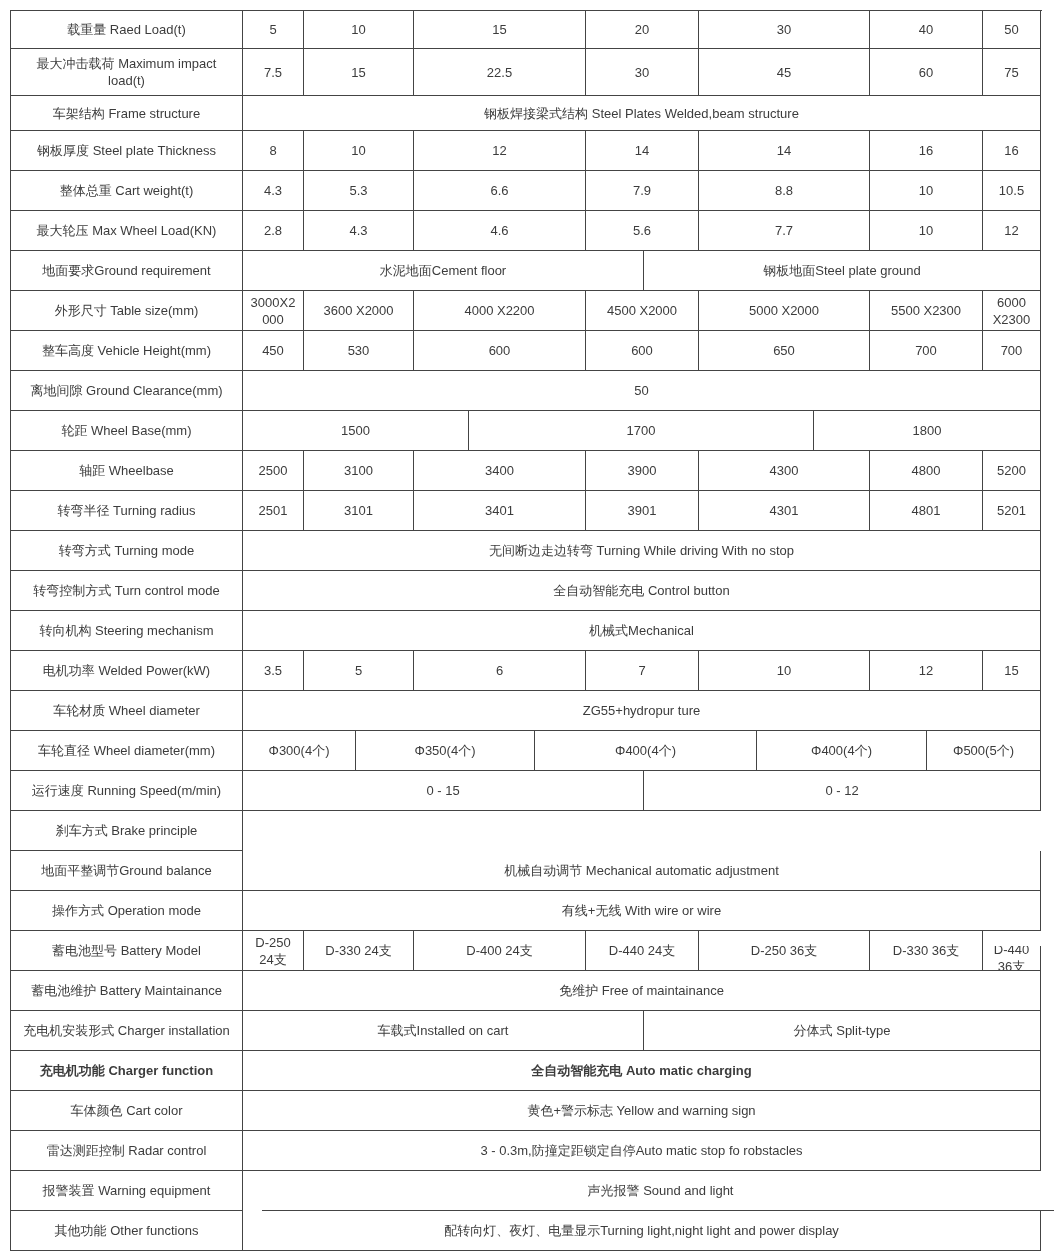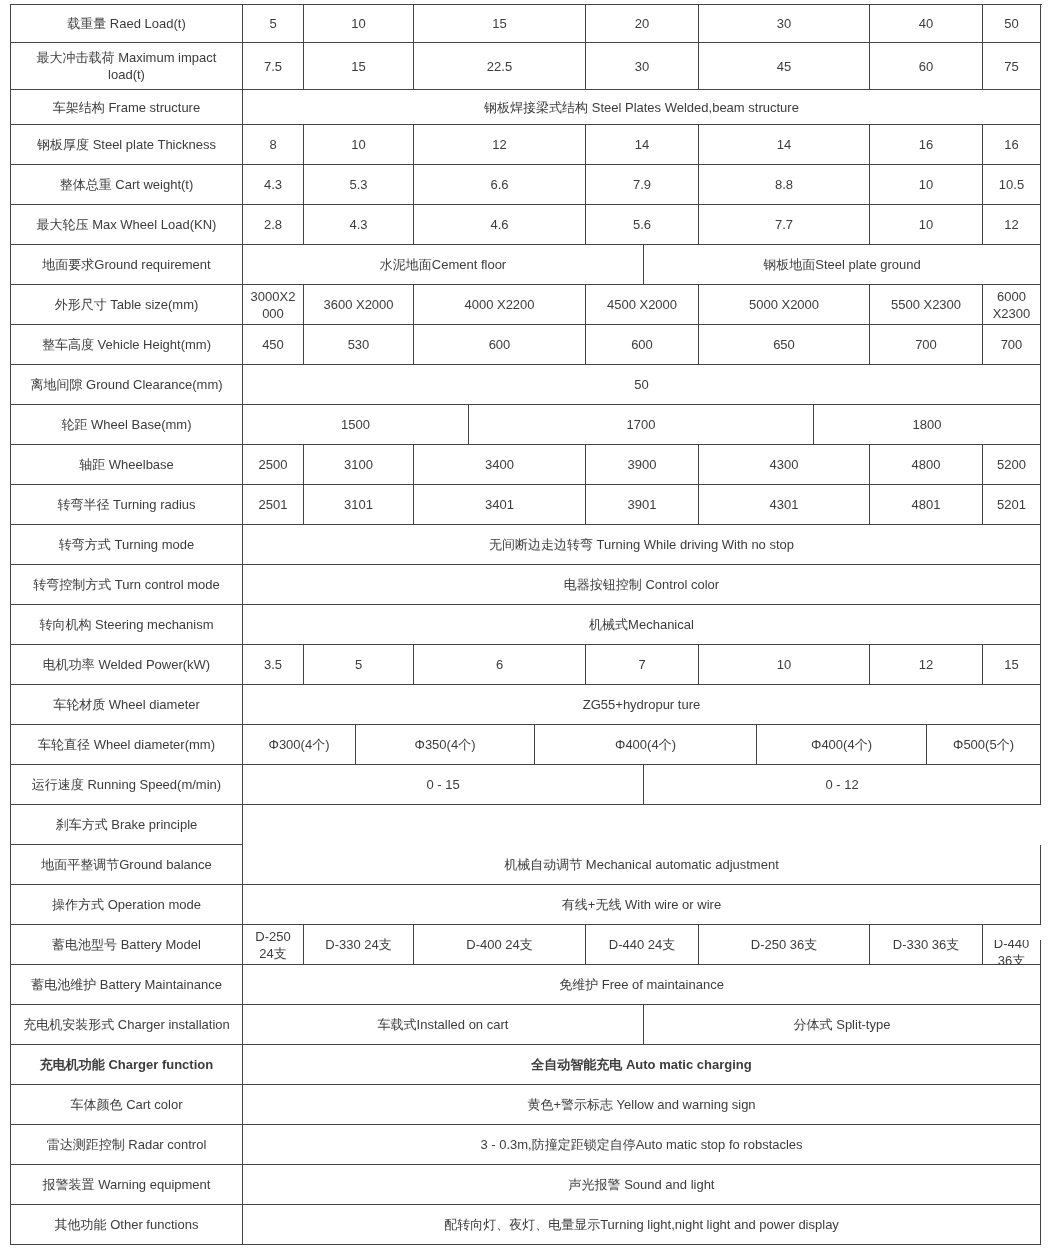--- a/index.html
+++ b/index.html
@@ -1,21 +1,21 @@
 <!DOCTYPE html>
 <html><head>
 <meta charset="utf-8">
 <style>
   html,body{margin:0;padding:0}
   body{
     width:1054px;height:1260px;background:#ffffff;position:relative;
     font-family:"Liberation Sans","DejaVu Sans",sans-serif;color:#3c3c3c;
   }
   .tbl{
-    position:absolute;left:10px;top:4px;width:1031px;
+    position:absolute;left:10px;top:10px;width:1031px;
     border-top:1px solid #444444;border-left:1px solid #444444;
   }
   .row{display:flex;}
   .cell{
     box-sizing:border-box;
     border-right:1px solid #444444;border-bottom:1px solid #444444;
     display:flex;align-items:center;justify-content:center;
     text-align:center;font-size:13px;line-height:17px;
     padding:1px 4px;overflow:hidden;
     overflow-wrap:anywhere;word-break:break-word;
@@ -135,21 +135,21 @@
       <div class="cell value" style="width: 171px; flex-basis: 171px;">4301</div>
       <div class="cell value" style="width: 113px; flex-basis: 113px;">4801</div>
       <div class="cell value" style="width: 58px; flex-basis: 58px;">5201</div>
     </div>
     <div class="row" style="height: 40px;">
       <div class="cell label">转弯方式 Turning mode</div>
       <div class="cell value" style="width: 798px; flex-basis: 798px;">无间断边走边转弯 Turning While driving With no stop</div>
     </div>
     <div class="row" style="height: 40px;">
       <div class="cell label">转弯控制方式 Turn control mode</div>
-      <div class="cell value" style="width: 798px; flex-basis: 798px;">电器按钮控制 Control color</div>
+      <div class="cell value" style="width: 798px; flex-basis: 798px;">全自动智能充电 Control button</div>
     </div>
     <div class="row" style="height: 40px;">
       <div class="cell label">转向机构 Steering mechanism</div>
       <div class="cell value" style="width: 798px; flex-basis: 798px;">机械式Mechanical</div>
     </div>
     <div class="row" style="height: 40px;">
       <div class="cell label">电机功率 Welded Power(kW)</div>
       <div class="cell value" style="width: 61px; flex-basis: 61px;">3.5</div>
       <div class="cell value" style="width: 110px; flex-basis: 110px;">5</div>
       <div class="cell value" style="width: 172px; flex-basis: 172px;">6</div>
@@ -210,21 +210,21 @@
       <div class="cell value" style="width: 798px; flex-basis: 798px;">全自动智能充电 Auto matic charging</div>
     </div>
     <div class="row" style="height: 40px;">
       <div class="cell label">车体颜色 Cart color</div>
       <div class="cell value" style="width: 798px; flex-basis: 798px;">黄色+警示标志 Yellow and warning sign</div>
     </div>
     <div class="row" style="height: 40px;">
       <div class="cell label">雷达测距控制 Radar control</div>
       <div class="cell value" style="width: 798px; flex-basis: 798px;">3 - 0.3m,防撞定距锁定自停Auto matic stop fo robstacles</div>
     </div>
-    <div class="row" style="height: 40px;">
+    <div class="row" style="height: 40px; gap: 19px;">
       <div class="cell label">报警装置 Warning equipment</div>
       <div class="cell value" style="width: 798px; flex-basis: 798px;">声光报警 Sound and light</div>
     </div>
     <div class="row" style="height: 40px;">
       <div class="cell label">其他功能 Other functions</div>
       <div class="cell value" style="width: 798px; flex-basis: 798px;">配转向灯、夜灯、电量显示Turning light,night light and power display</div>
     </div>
   </div>
 
 </body></html>

